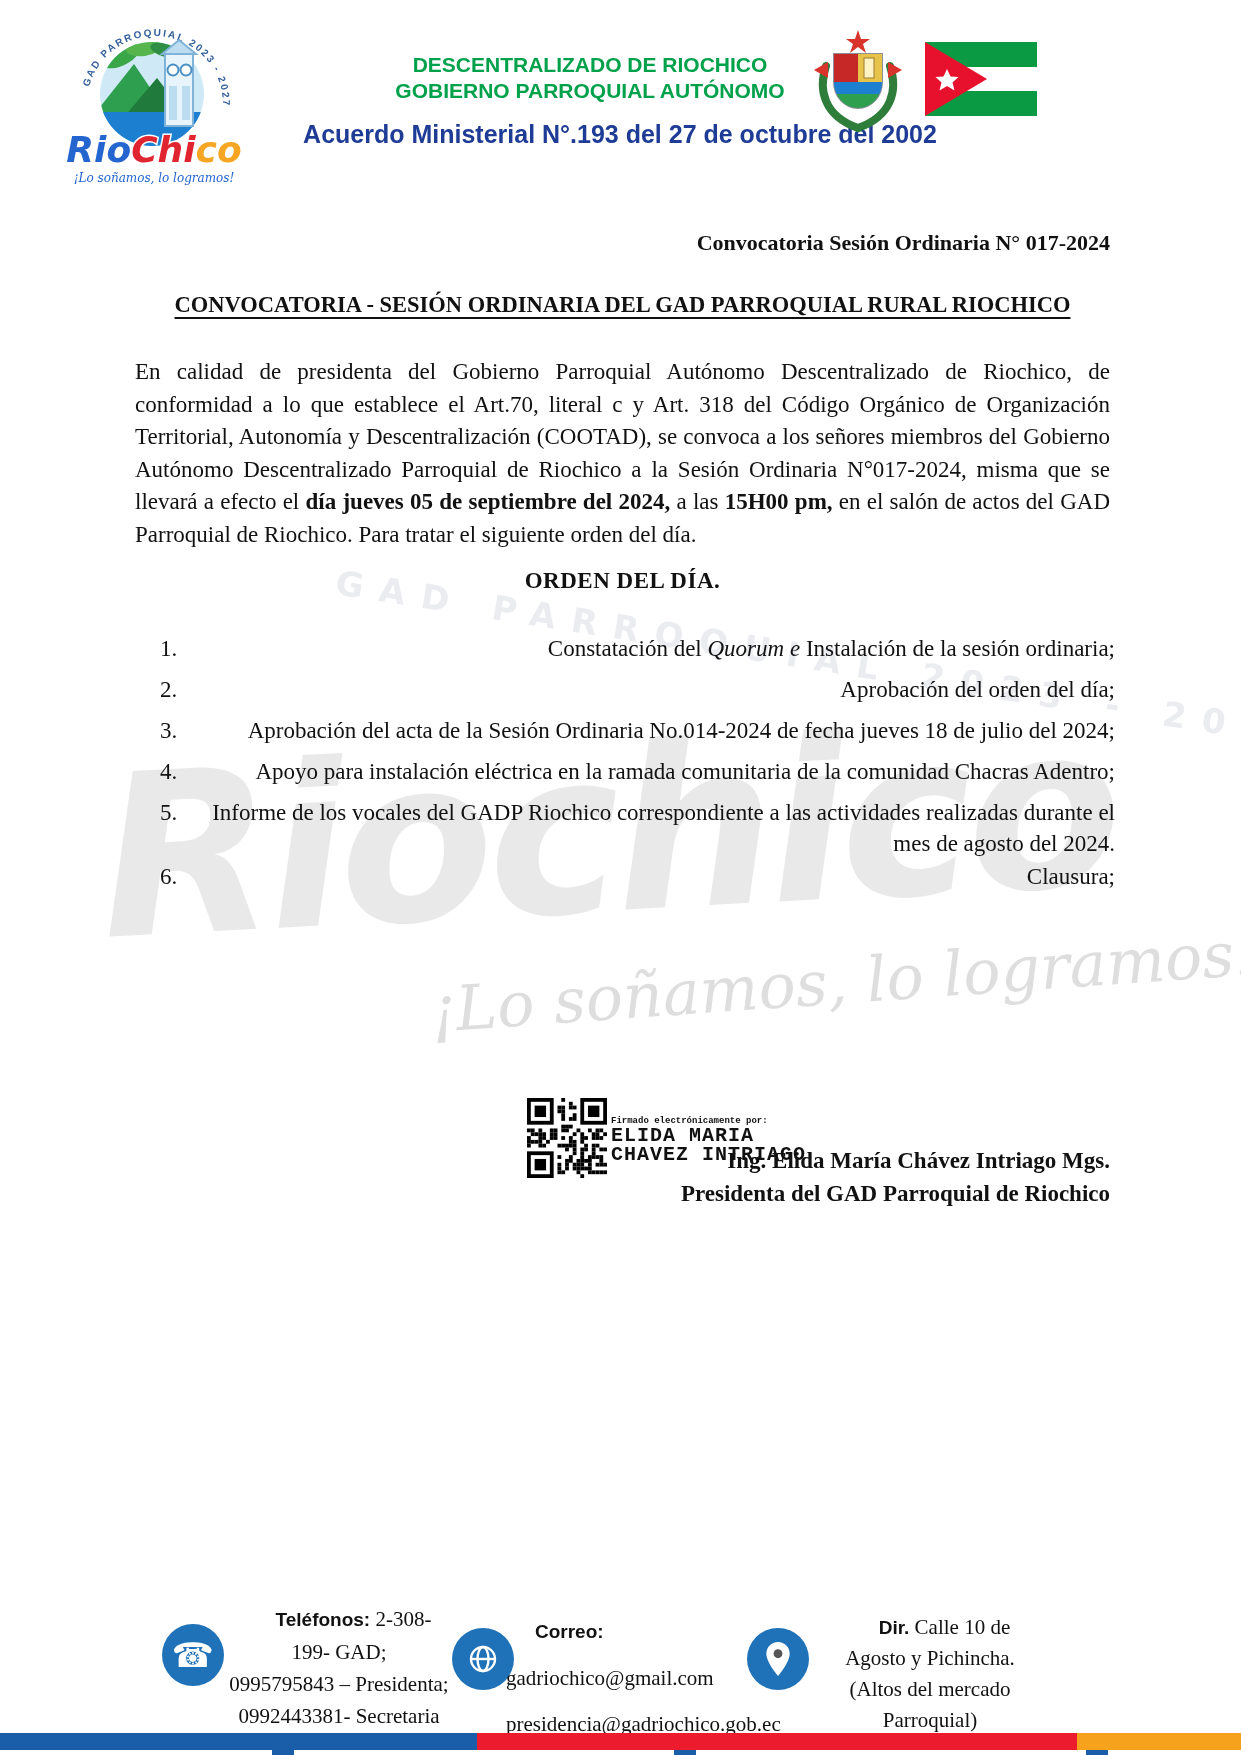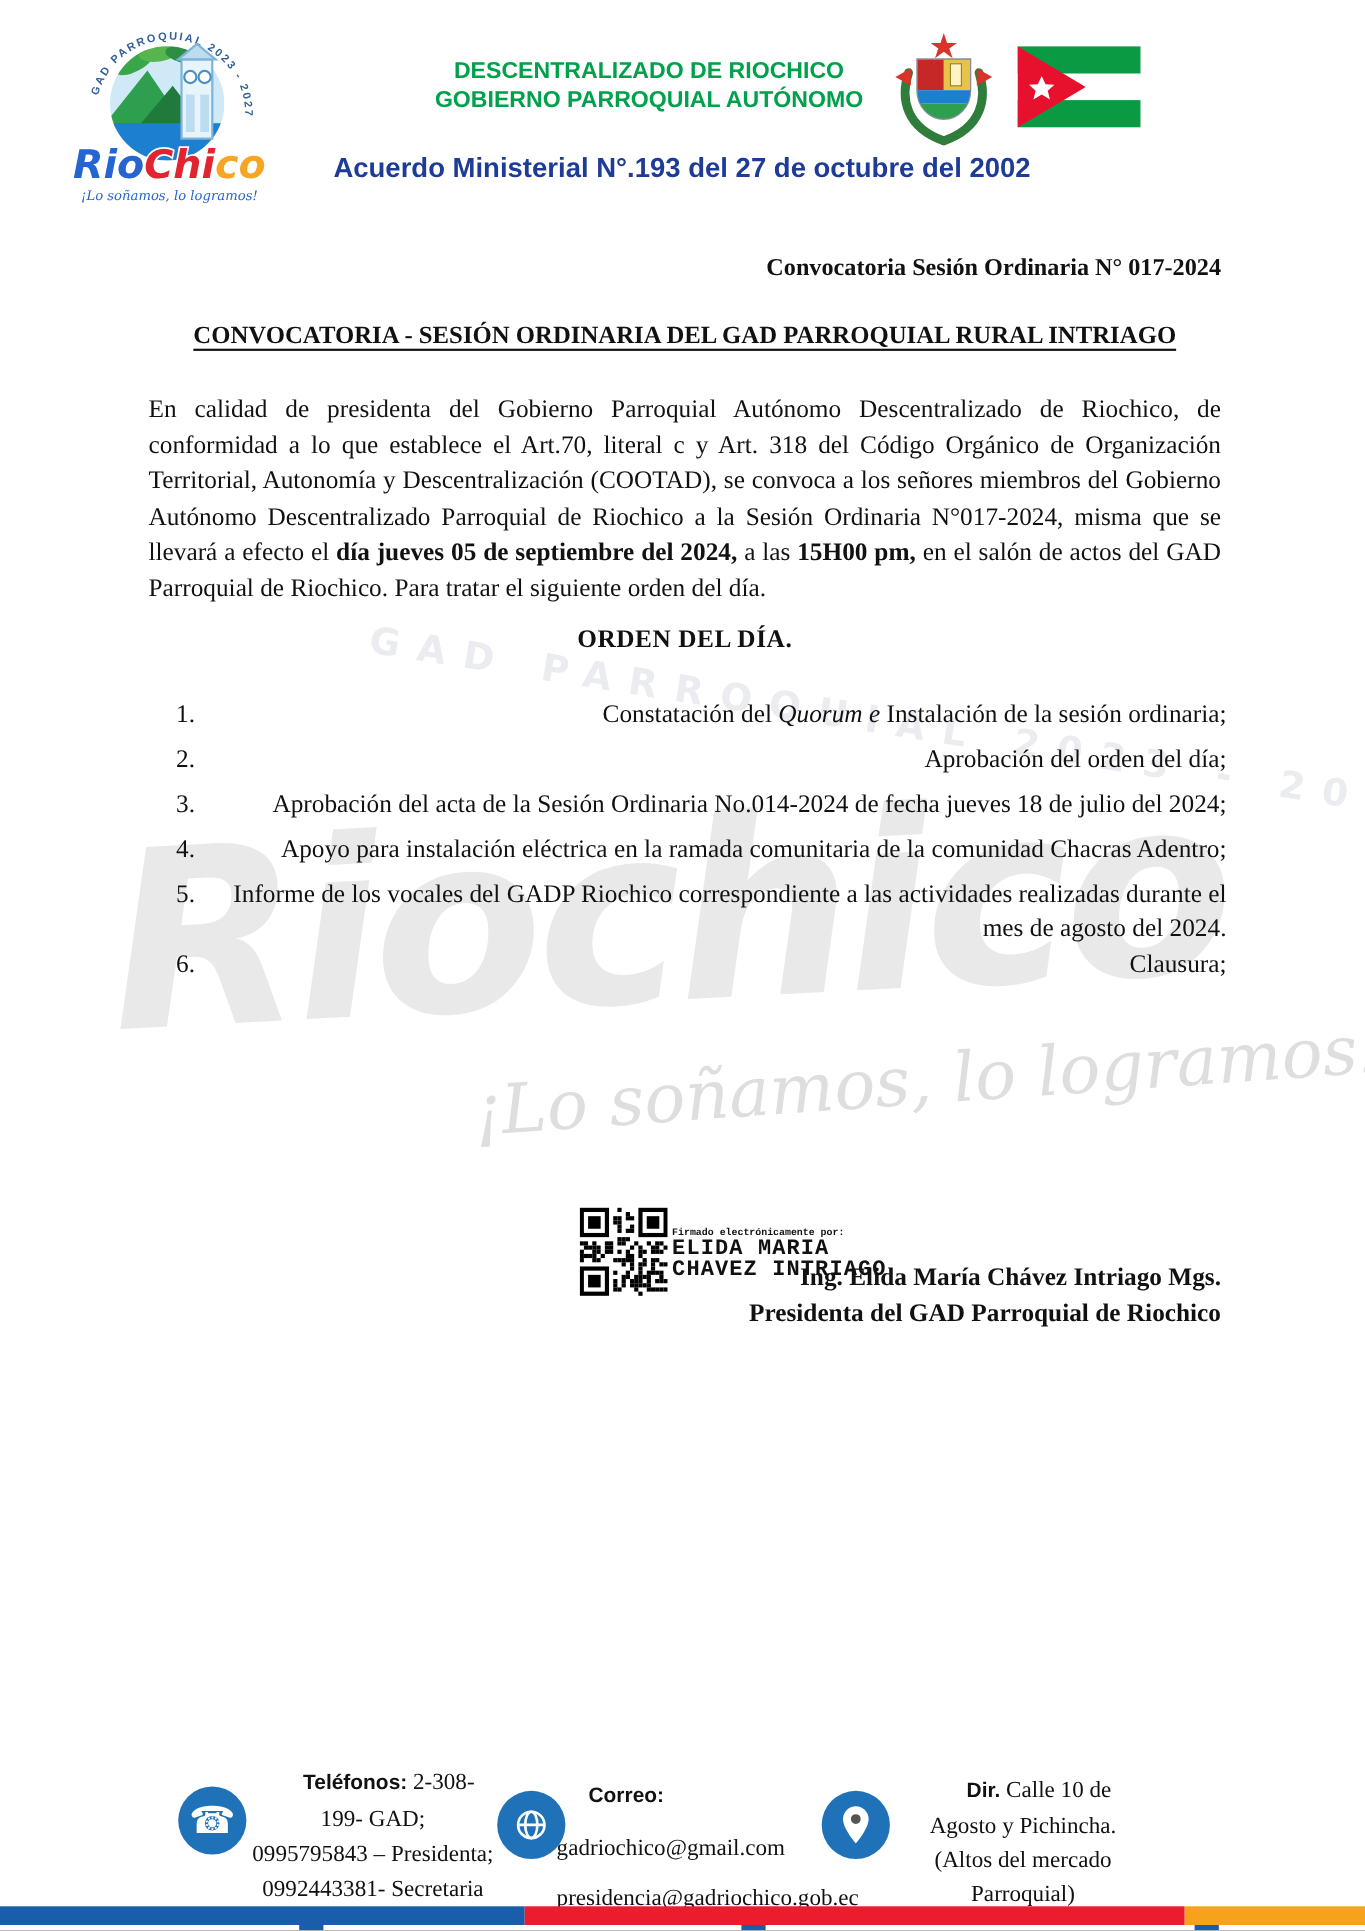--- a/index.html
+++ b/index.html
@@ -9,21 +9,21 @@
     font-family:"Liberation Serif","DejaVu Serif",serif; color:#111;
   }
   
   .logo-wrap{position:absolute; left:62px; top:12px; width:185px; height:185px;}
   .org-title{
     position:absolute; left:330px; top:52px; width:520px; text-align:center;
     font-family:"Liberation Sans","DejaVu Sans",sans-serif; font-weight:bold;
     font-size:21px; line-height:26px; color:#00A14B;
   }
   .acuerdo{
-    position:absolute; left:250px; top:139px; width:740px; text-align:center;
+    position:absolute; left:250px; top:120px; width:740px; text-align:center;
     font-family:"Liberation Sans","DejaVu Sans",sans-serif; font-weight:bold;
     font-size:25px; color:#1E3C96;
   }
   .coa-wrap{position:absolute; left:812px; top:28px; width:92px; height:110px;}
   .flag-wrap{position:absolute; left:925px; top:42px; width:112px; height:74px;}
 
   
   .content{position:absolute; left:135px; width:975px; z-index:2;}
   .ref-line{top:230px; text-align:right; font-weight:bold; font-size:22px;}
   .doc-title{top:292px; text-align:center; font-weight:bold; font-size:22.5px;
@@ -163,21 +163,21 @@
       <rect x="0" y="0" width="112" height="25" fill="#0A9A43"></rect>
       <rect x="0" y="25" width="112" height="24" fill="#ffffff"></rect>
       <rect x="0" y="49" width="112" height="25" fill="#0A9A43"></rect>
       <polygon points="0,0 62,37 0,74" fill="#E8112D"></polygon>
       <polygon points="22,27 25.5,34.5 33.5,35 27.5,40.5 29.5,48.5 22,44 14.5,48.5 16.5,40.5 10.5,35 18.5,34.5" fill="#ffffff"></polygon>
     </svg>
   </div>
 
   <div class="content ref-line">Convocatoria Sesión Ordinaria N° 017-2024</div>
 
-  <div class="content doc-title">CONVOCATORIA - SESIÓN ORDINARIA DEL GAD PARROQUIAL RURAL INTRIAGO</div>
+  <div class="content doc-title">CONVOCATORIA - SESIÓN ORDINARIA DEL GAD PARROQUIAL RURAL RIOCHICO</div>
 
   <div class="content intro"><span>En calidad de presidenta del Gobierno Parroquial Autónomo Descentralizado de Riochico, de conformidad a lo que establece el Art.70, literal c y Art. 318 del Código Orgánico de Organización Territorial, Autonomía y Descentralización (COOTAD), se convoca a los señores miembros del Gobierno Autónomo Descentralizado Parroquial de Riochico a la Sesión Ordinaria N°017-2024, misma que se llevará a efecto el </span><b>día jueves 05 de septiembre del 2024,</b><span> a las </span><b>15H00 pm,</b><span> en el salón de actos del GAD Parroquial de Riochico. Para tratar el siguiente orden del día.</span></div>
 
   <div class="content orden-heading">ORDEN DEL DÍA.</div>
 
   <ol class="orden">
     <li><span>Constatación del </span><i>Quorum e</i><span> Instalación de la sesión ordinaria;</span></li>
     <li><span>Aprobación del orden del día;</span></li>
     <li><span>Aprobación del acta de la Sesión Ordinaria No.014-2024 de fecha jueves  18 de julio del 2024;</span></li>
     <li><span>Apoyo para instalación eléctrica en la ramada comunitaria de la comunidad Chacras Adentro;</span></li>

